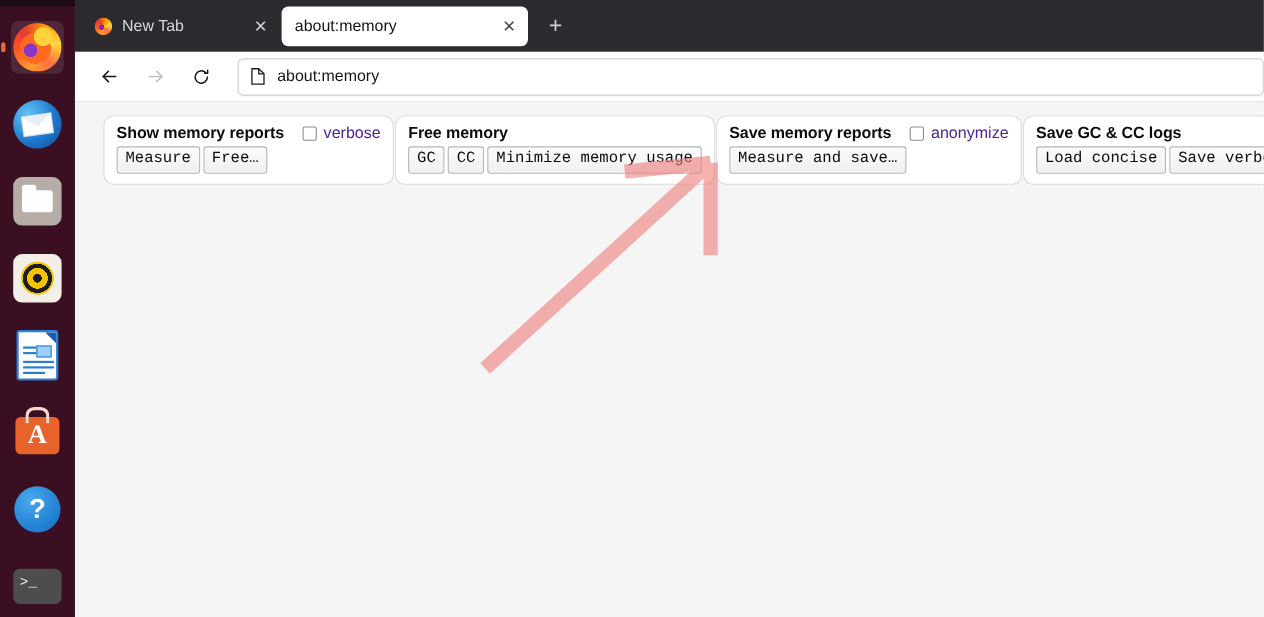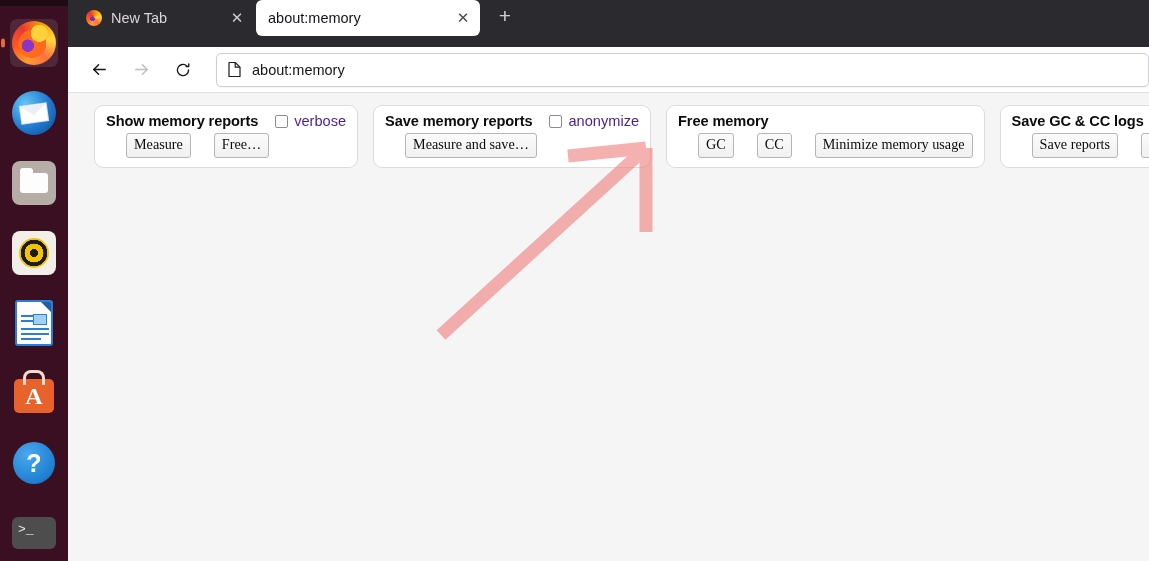--- a/index.html
+++ b/index.html
@@ -162,20 +162,21 @@
     height: 561px;
     background: #f7f7f7;
     overflow: hidden;
   }
 
   #tabbar {
     position: relative;
     height: 47px;
     background: #2b2a2e;
     display: flex;
+    align-items: flex-end;
     padding: 0 0 0 5px;
   }
   .tab {
     position: relative;
     height: 36px;
     display: flex;
     align-items: center;
     padding: 0 6px 0 12px;
     margin: 0 1px 5px 1px;
     border-radius: 6px;
@@ -253,21 +254,21 @@
     color: #15141a;
   }
 
   #content {
     position: relative;
     height: calc(561px - 47px - 46px);
     background: #f5f5f5;
     padding: 12px 0 0 26px;
   }
 
-  .boxrow { display: flex; align-items: flex-start; gap: 15px; }
+  .boxrow { display: flex; align-items: flex-start; gap: 1px; }
 
   .box {
     background: #ffffff;
     border: 1px solid #dcdcdc;
     border-radius: 9px;
     padding: 7px 11px 9px 11px;
   }
   .box-head {
     display: flex;
     align-items: center;
@@ -289,31 +290,30 @@
   }
   .chk {
     width: 13px; height: 13px;
     border: 1px solid #8c8c8c;
     background: #fff;
     border-radius: 2px;
     margin-right: 6px;
   }
   .btnrow { display: flex; align-items: center; }
   .btn {
-    font-family: Liberation Serif, serif;
+    font-family: Liberation Mono, monospace;
     font-size: 14.2px;
     color: #0c0c0d;
     background: linear-gradient(180deg,#fbfbfb 0%, #f0f0f0 100%);
     border: 1px solid #b5b5b5;
     border-radius: 3px;
     padding: 2px 7px 3px 7px;
     margin-right: 3px;
     white-space: nowrap;
     line-height: 1.25;
-    margin-left: 20px;
   }
   .btn:last-child { margin-right: 0; }
 
   
   #arrow {
     position: absolute;
     left: 0; top: 0;
     width: 1149px; height: 561px;
     pointer-events: none;
     z-index: 40;
@@ -455,48 +455,48 @@
             </label>
           </div>
           <div class="btnrow">
             <button class="btn">Measure</button>
             <button class="btn">Free…</button>
           </div>
         </div>
 
         <div class="box">
           <div class="box-head">
+            <span class="box-title">Free memory</span>
+          </div>
+          <div class="btnrow">
+            <button class="btn">GC</button>
+            <button class="btn">CC</button>
+            <button class="btn">Minimize memory usage</button>
+          </div>
+        </div>
+
+        <div class="box">
+          <div class="box-head">
             <span class="box-title">Save memory reports</span>
             <label class="chk-wrap">
               <span class="chk"></span>
               <span>anonymize</span>
             </label>
           </div>
           <div class="btnrow">
             <button class="btn">Measure and save…</button>
           </div>
         </div>
 
         <div class="box">
           <div class="box-head">
-            <span class="box-title">Free memory</span>
+            <span class="box-title">Save GC &amp; CC logs</span>
           </div>
           <div class="btnrow">
-            <button class="btn">GC</button>
-            <button class="btn">CC</button>
-            <button class="btn">Minimize memory usage</button>
-          </div>
-        </div>
-
-        <div class="box">
-          <div class="box-head">
-            <span class="box-title">Save GC &amp; CC logs</span>
-          </div>
-          <div class="btnrow">
-            <button class="btn">Save reports</button>
+            <button class="btn">Load concise</button>
             <button class="btn">Save verbose</button>
           </div>
         </div>
 
       </div>
     </div>
   </div>
 
   <svg id="arrow" viewBox="0 0 1149 561">
     <g id="arrow-g" stroke-linecap="butt" fill="none" opacity="0.62" stroke="#f08080">

